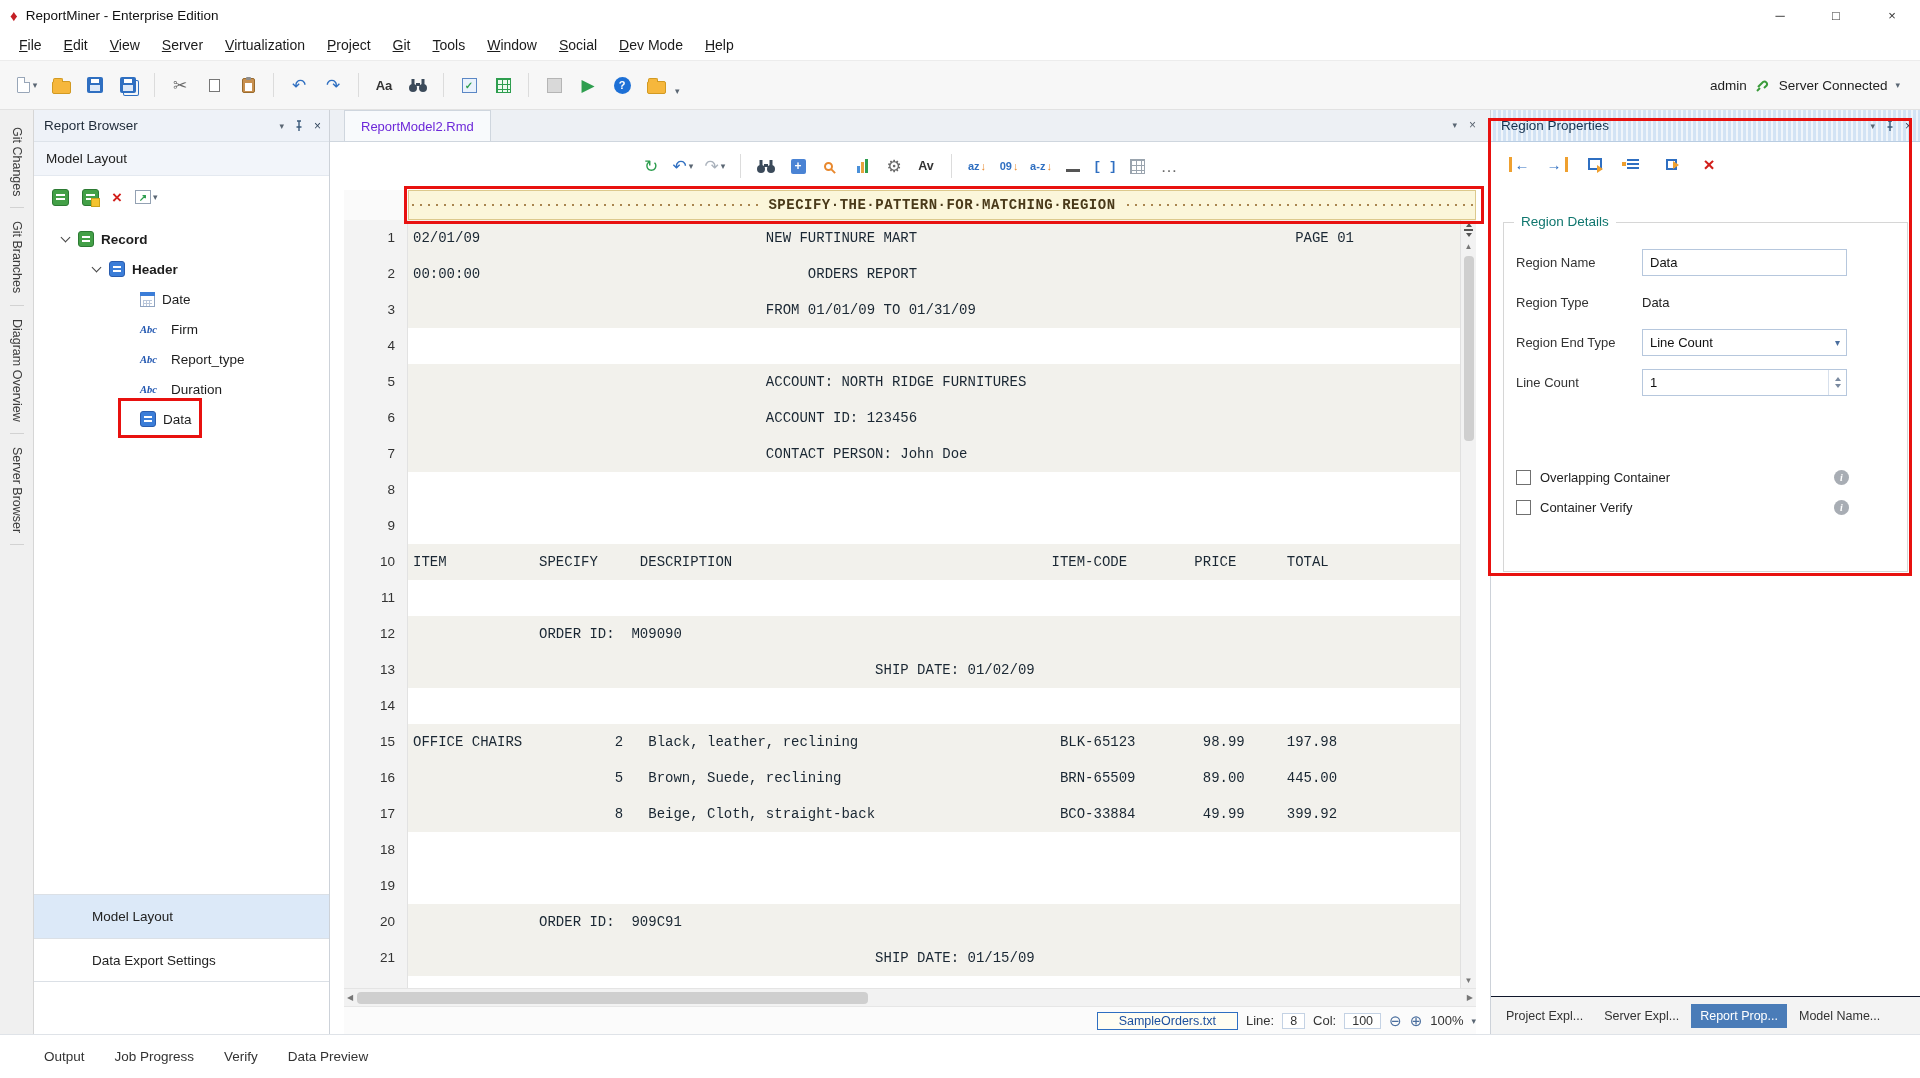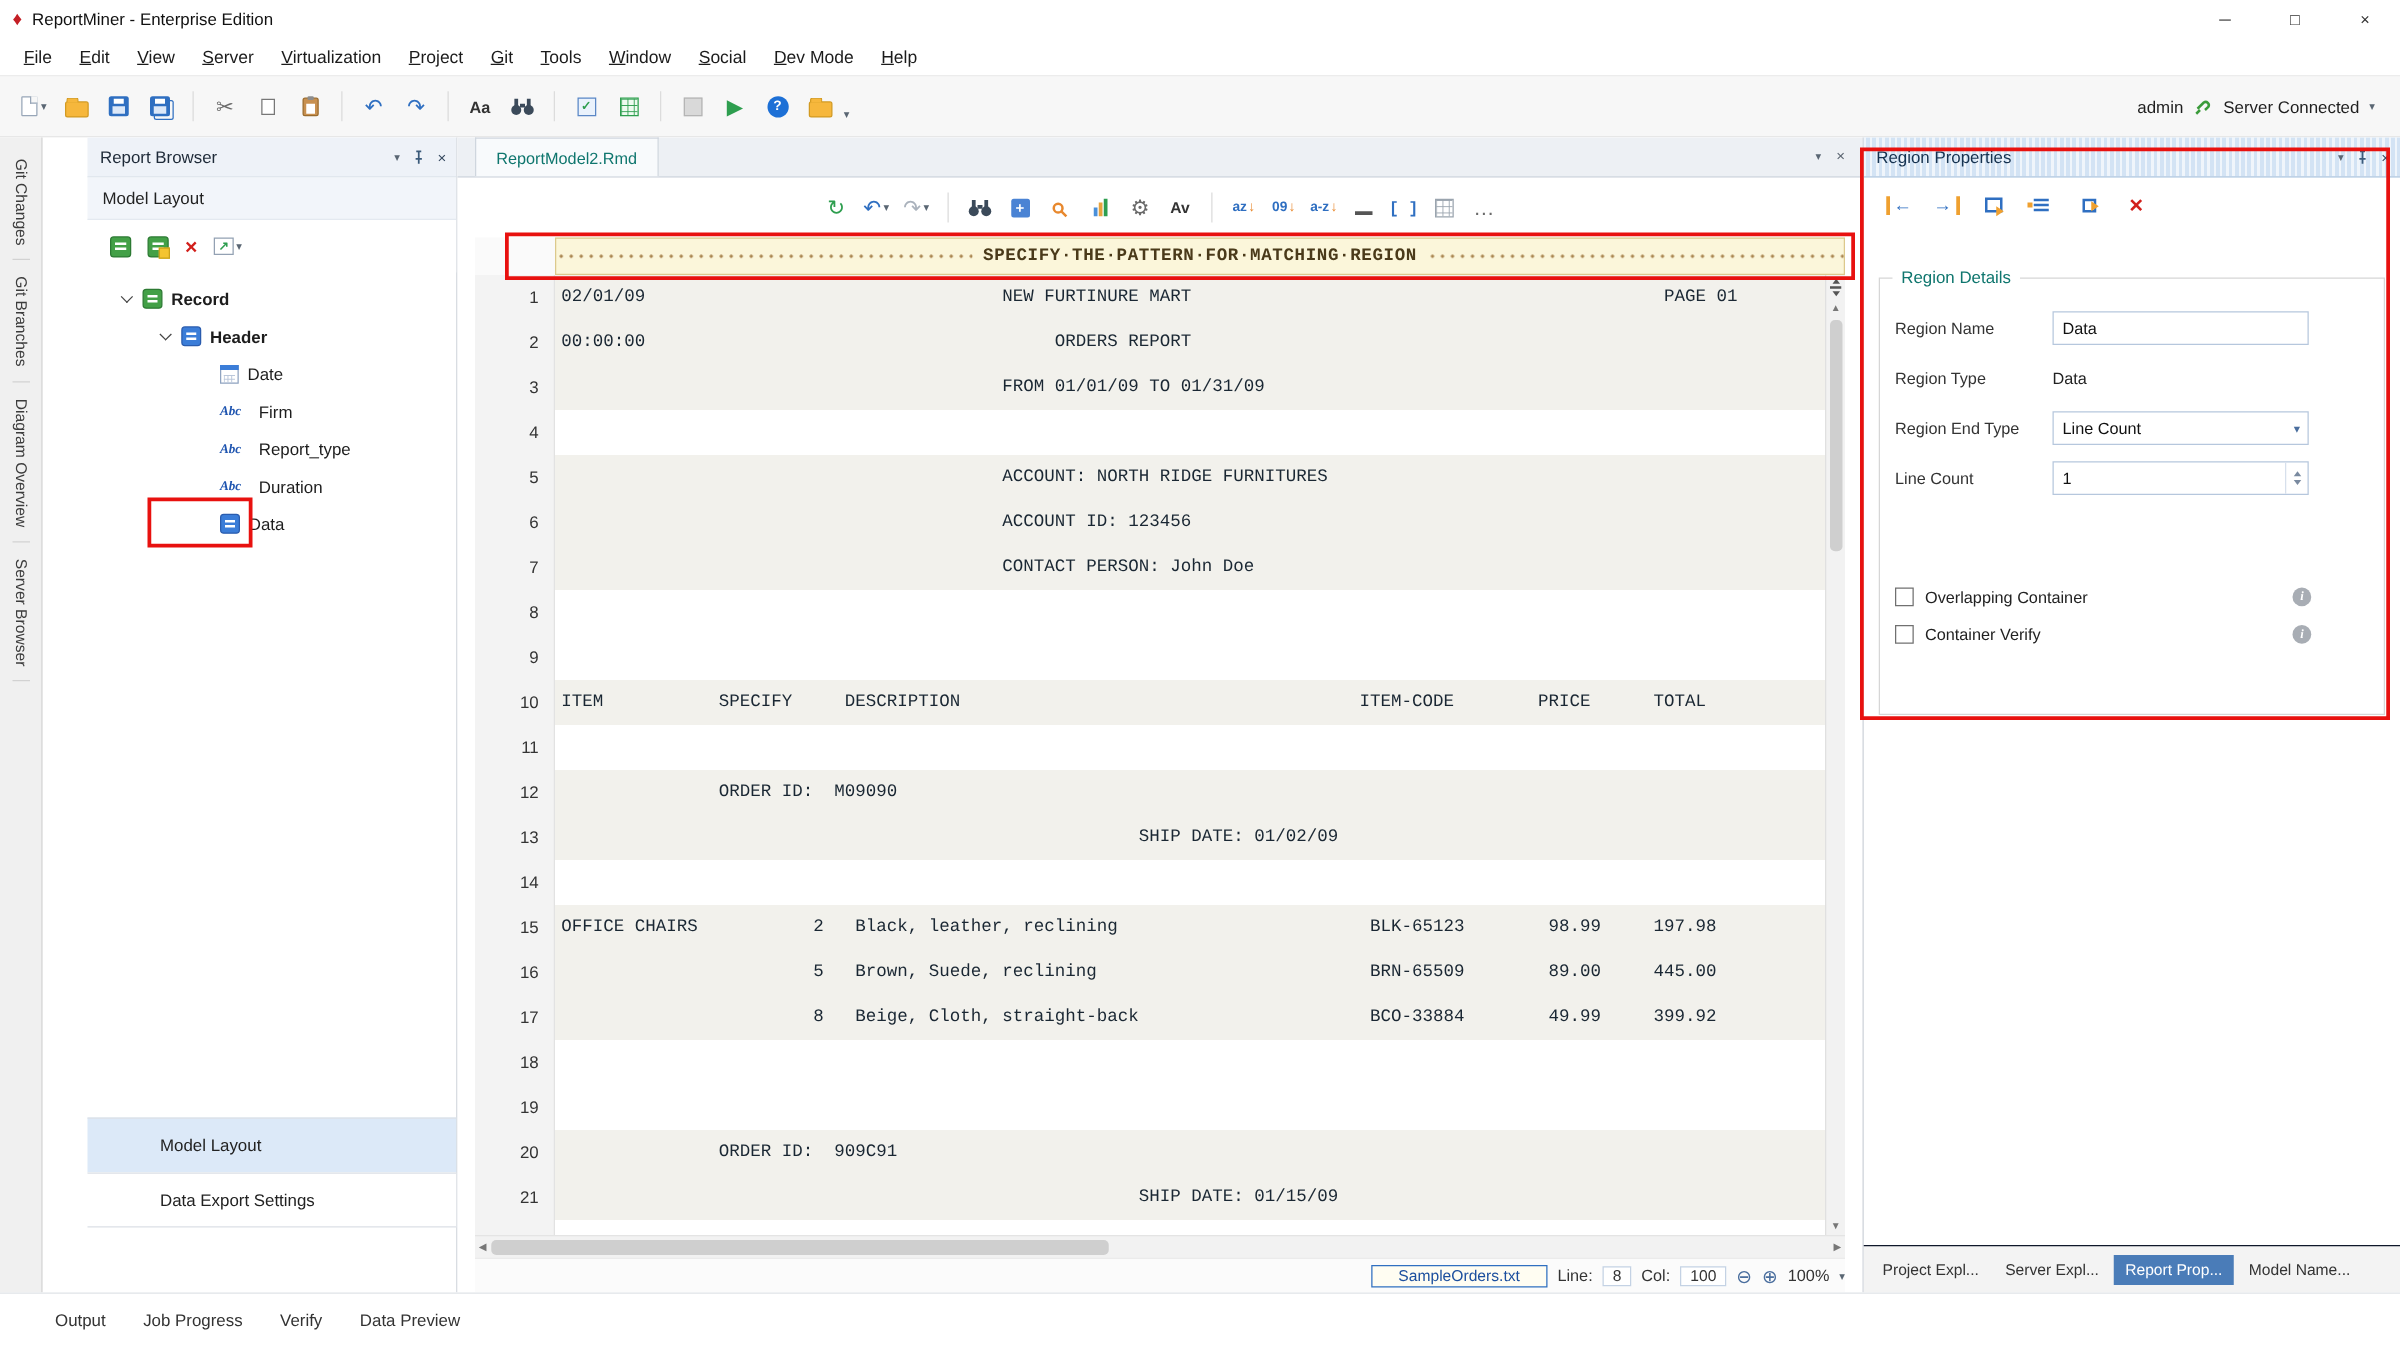--- a/index.html
+++ b/index.html
@@ -47,21 +47,21 @@
   .gray-box { width:15px; height:15px; background:#d9d9d9; border:1px solid #b5b5b5; }
   .help-circle { width:17px; height:17px; border-radius:50%; background:#1d70d6; color:#fff; font-size:11px; font-weight:bold; display:flex; align-items:center; justify-content:center; }
 
   
   .main-row { flex:1; min-height:0; display:flex; background:#fff; }
 
   .side-strip { width:34px; background:#f0f0f0; border-right:1px solid #d6d6d6; display:flex; flex-direction:column; align-items:center; padding-top:4px; }
   .side-tab { writing-mode:vertical-lr; padding:13px 0 11px; color:#3c3c3c; font-size:12.5px; border-bottom:1px solid #d2d2d2; }
 
   
-  .left-panel { width:296px; display:flex; flex-direction:column; background:#fff; border-right:1px solid #cdd2d9;margin-left:36px; }
+  .left-panel { width:296px; display:flex; flex-direction:column; background:#fff; border-right:1px solid #cdd2d9; }
   .panel-header { height:32px; display:flex; align-items:center; padding:0 8px 0 10px; background:#eef2f8; border-bottom:1px solid #dde3ea; font-size:13.5px; color:#1e2a38; }
   .ph-icons { margin-left:auto; display:flex; align-items:center; gap:9px; color:#33475e; font-size:12px; }
   .section-bar { height:34px; display:flex; align-items:center; padding-left:12px; background:#f2f5fa; border-bottom:1px solid #e4e9f0; font-size:13.5px; color:#222; }
   .tree-toolbar { height:42px; display:flex; align-items:center; gap:13px; padding-left:18px; background:#fff; }
   .tt-btn { display:flex; align-items:center; gap:2px; }
   .wbars { position:relative; }
   .wbars::before { content:""; position:absolute; left:3px; right:3px; top:4px; height:2px; background:#fff; box-shadow:0 4px 0 #fff; }
   .sq-green1 { width:17px; height:17px; border-radius:3px; background:#43a047; border:1px solid #2c7a33; }
   .sq-green2 { width:17px; height:17px; border-radius:3px; background:#43a047; border:1px solid #2c7a33; }
   .corner::after { content:""; position:absolute; right:-2px; bottom:-2px; width:7px; height:7px; background:#f4c430; border:1px solid #caa21a; }
@@ -80,21 +80,21 @@
   .tlabel.bold { font-weight:bold; }
   .panel-buttons { }
   .panel-btn { height:44px; display:flex; align-items:center; padding-left:58px; font-size:13.5px; color:#222; background:#fff; border-top:1px solid #dbe0e6; }
   .panel-btn:last-child { border-bottom:1px solid #dbe0e6; }
   .panel-btn.active { background:#dce9f8; }
   .panel-spacer { height:52px; }
 
   
   .editor { flex:1; min-width:0; display:flex; flex-direction:column; background:#fff; padding:0 14px; }
   .doc-tabbar { height:32px; display:flex; align-items:flex-end; background:#edf0f4; margin:0 -14px; padding:0 14px; border-bottom:1px solid #cfd6de; }
-  .doc-tab { height:31px; display:flex; align-items:center; padding:0 16px; background:#f8fafc; border:1px solid #cfd6de; border-bottom:none; font-size:13px; color:#0f766e; }
+  .doc-tab { height:31px; display:flex; align-items:center; padding:0 16px; background:#f8fafc; border:1px solid #cfd6de; border-bottom:none; font-size:13px; color:#6d28d9; }
   .dt-icons { margin-left:auto; display:flex; align-items:center; gap:12px; padding-bottom:9px; color:#5a6470; font-size:12px; }
   .doc-toolbar { height:48px; display:flex; align-items:center; justify-content:center; gap:6px; }
   .ed-btn { min-width:26px; height:26px; display:flex; align-items:center; justify-content:center; gap:2px; border-radius:3px; }
   .mag { width:9px; height:9px; border:2px solid #e8882d; border-radius:50%; position:relative; margin-right:4px; }
   .mag::after { content:""; position:absolute; width:6px; height:2px; background:#e8882d; transform:rotate(45deg); right:-5px; bottom:-3px; }
   .chart-icon { display:flex; align-items:flex-end; gap:1px; height:14px; }
   .chart-icon i { display:block; width:3px; }
   .chart-icon .c1 { height:7px; background:#4a90d9; } .chart-icon .c2 { height:11px; background:#e8a33d; } .chart-icon .c3 { height:14px; background:#2e9e4f; }
   .add-pattern { width:15px; height:15px; background:#4a83d4; border-radius:2px; color:#fff; font-size:12px; font-weight:bold; display:flex; align-items:center; justify-content:center; }
   .sort { display:flex; align-items:center; gap:1px; }

